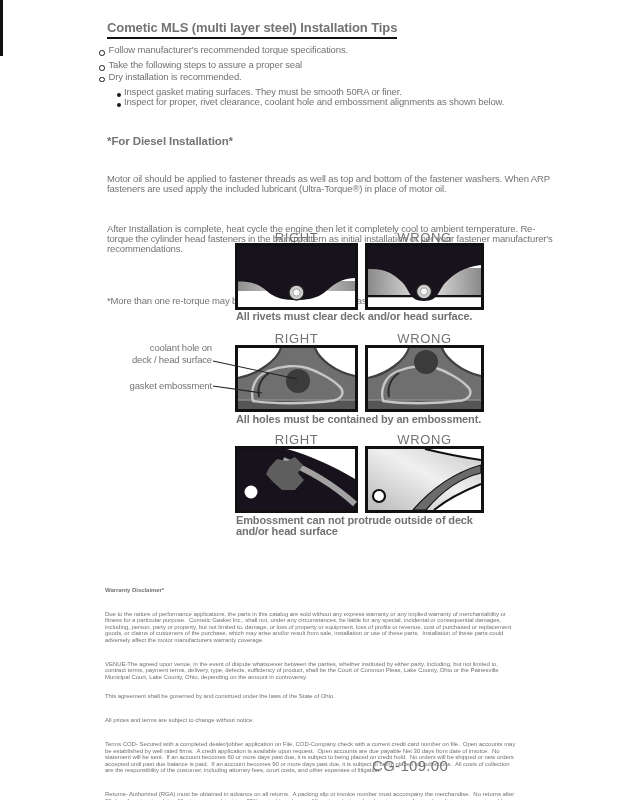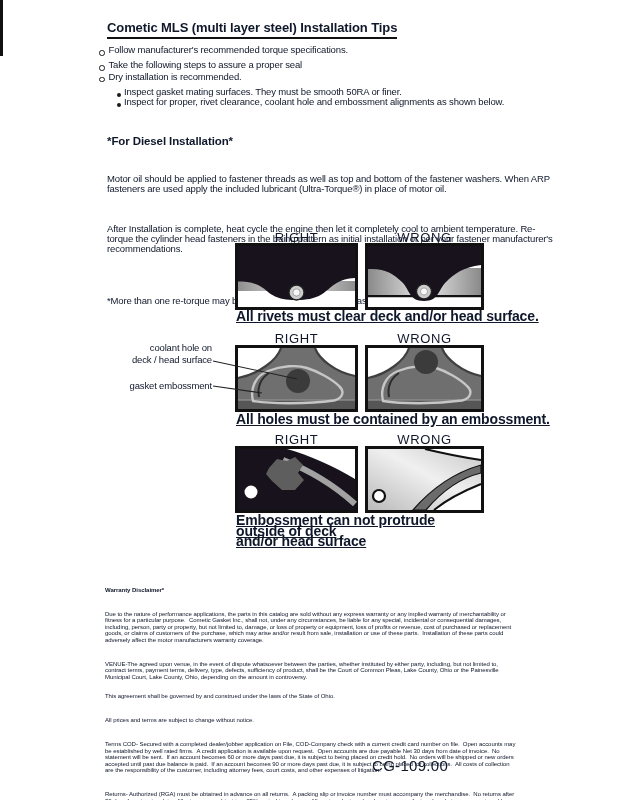--- a/index.html
+++ b/index.html
@@ -1,18 +1,18 @@
 <!DOCTYPE html>
 <html><head>
 <meta charset="utf-8">
 <style>
   html,body{margin:0;padding:0;background:#ffffff;}
   .page{
     position:relative; width:618px; height:800px; background:#ffffff;
-    font-family:"Liberation Sans", sans-serif; color:#0f172a; overflow:hidden;
+    font-family:"Liberation Sans", sans-serif; color:#737373; overflow:hidden;
   }
   .artifact{position:absolute; left:0; top:0; width:3px; height:56px; background:#111;}
 
   .title{
     position:absolute; left:107px; top:20px;
     font-size:13px; font-weight:bold; letter-spacing:-0.1px;
     border-bottom:2px solid #111; padding-bottom:2px; white-space:nowrap;
   }
 
   .bullets{position:absolute; left:99px; top:45px; width:470px; font-size:9.5px; line-height:10.5px; letter-spacing:-0.15px;}
@@ -22,21 +22,21 @@
   .f-mark{flex:0 0 auto; width:4px; height:4px; background:#1c1c1c; border-radius:50%; margin:3px 3px 0 0;}
 
   .diesel{position:absolute; left:107px; top:116px; width:448px; font-size:9.5px; line-height:10px; letter-spacing:-0.15px; white-space:pre-wrap;}
   .diesel h2{font-size:11.5px; font-weight:bold; margin:0 0 8px 0; letter-spacing:-0.1px;}
   .diesel p{margin:0 0 10px 0;}
   .diesel .note{margin-top:12px;}
 
   .fig-label{position:absolute; font-size:13px; letter-spacing:0.6px; text-align:center; white-space:nowrap;}
   .fig-box{position:absolute;}
   .fig-box svg{display:block;}
-  .fig-caption{position:absolute; font-size:14px; font-weight:bold; letter-spacing:-0.15px; line-height:10.5px;text-decoration:underline;}
+  .fig-caption{position:absolute; font-size:11px; font-weight:bold; letter-spacing:-0.15px; line-height:10.5px;}
 
   .ann{position:absolute; left:100px; width:112px; text-align:right; font-size:9.5px; line-height:11.5px; letter-spacing:-0.15px;}
   .leader{position:absolute; left:205px; top:355px; z-index:5;}
 
   .warranty{position:absolute; left:105px; top:574px; width:412px; font-size:6px; line-height:6.4px; letter-spacing:-0.05px; white-space:pre-wrap;}
   .warranty .w-head{font-weight:bold; margin-bottom:5px;}
   .warranty p{margin:0 0 5px 0;}
   .warranty p.tight{margin:0;}
 
   .footer-code{position:absolute; left:372px; top:757px; font-size:15px; letter-spacing:0.3px;}

